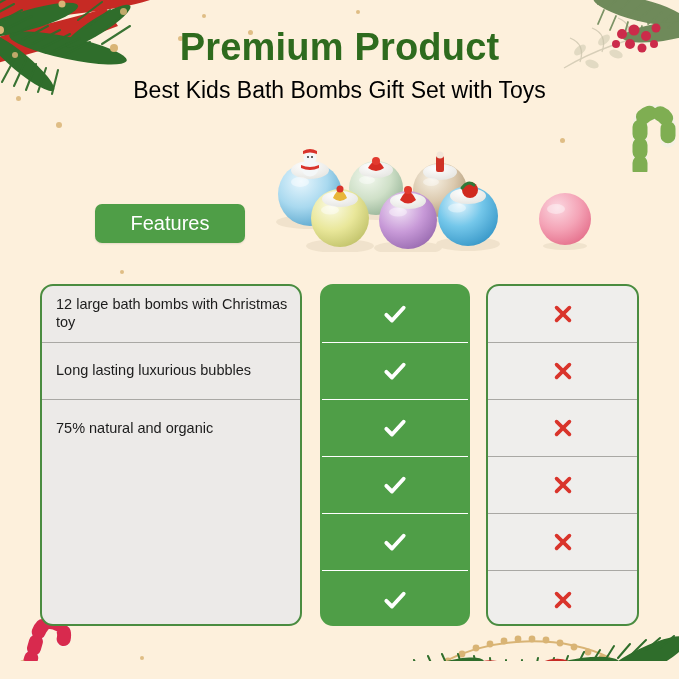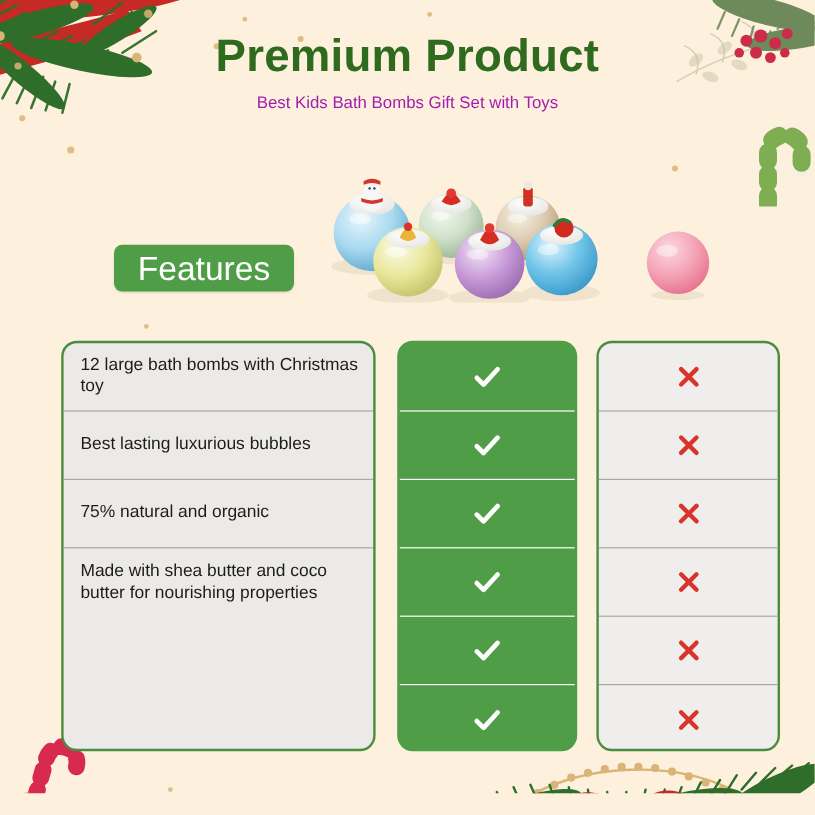--- a/index.html
+++ b/index.html
@@ -44,38 +44,38 @@
   }
   #title {
     font-size: 38px;
     font-weight: bold;
     color: #2e6b1e;
     letter-spacing: .2px;
     line-height: 1.05;
     margin: 0;
   }
   #subtitle {
-    font-size: 14px;
-    color: #a21caf;
+    font-size: 23px;
+    color: #000000;
     margin: 10px 0 0 0;
     line-height: 1.1;
     text-align: center;
   }
 
   
   #features-badge {
     position: absolute;
     left: 95px;
     top: 204px;
     width: 150px;
     height: 39px;
     background: #4f9e47;
     border-radius: 7px;
     color: #ffffff;
-    font-size: 28px;
+    font-size: 20px;
     display: flex;
     align-items: center;
     justify-content: center;
     z-index: 6;
     box-shadow: 0 1px 2px rgba(0,0,0,.10);
   }
 
   
   #product-cluster {
     position: absolute;
@@ -104,21 +104,20 @@
     z-index: 5;
   }
   .col {
     position: absolute;
     top: 0;
     height: 342px;
     border: 2px solid #4a8c40;
     border-radius: 13px;
     box-sizing: border-box;
     overflow: hidden;
-    margin-left: 11px;
   }
   #col-features {
     left: 0;
     width: 262px;
     background: #eceae8;
   }
   #col-yes {
     left: 280px;
     width: 150px;
     background: #4f9e47;
@@ -412,28 +411,25 @@
     </svg>
   </div>
 
   <div id="table">
 
     <div class="col" id="col-features">
       <div class="cell">
         <span>12 large bath bombs with Christmas toy</span>
       </div>
       <div class="cell">
-        <span>Best lasting luxurious bubbles</span>
+        <span>Long lasting luxurious bubbles</span>
       </div>
       <div class="cell">
         <span>75% natural and organic</span>
       </div>
-      <div class="cell">
-        <span>Made with shea butter and coco butter for nourishing properties</span>
-      </div>
     </div>
 
     <div class="col" id="col-yes">
       <div class="cell">
         <svg class="check-mark" viewBox="0 0 24 24">
           <path d="M4 12.8 L9.2 18 L20 6.2" stroke="#ffffff" stroke-width="3.6" fill="none" stroke-linecap="round" stroke-linejoin="round"></path>
         </svg>
       </div>
       <div class="cell">
         <svg class="check-mark" viewBox="0 0 24 24">

